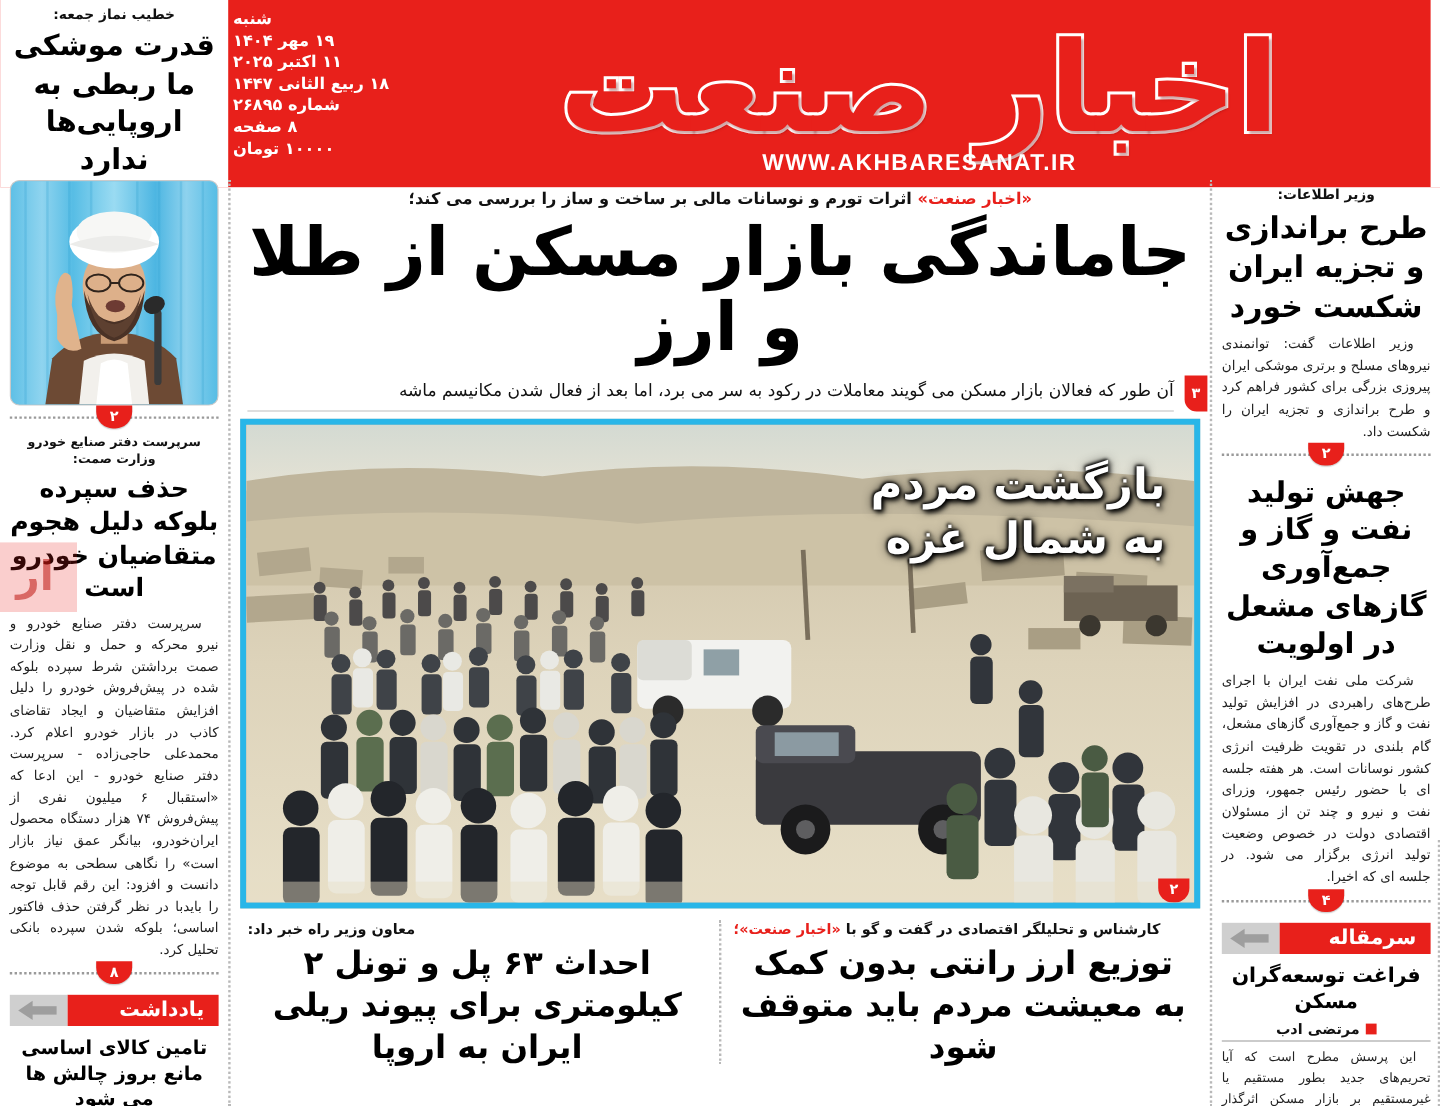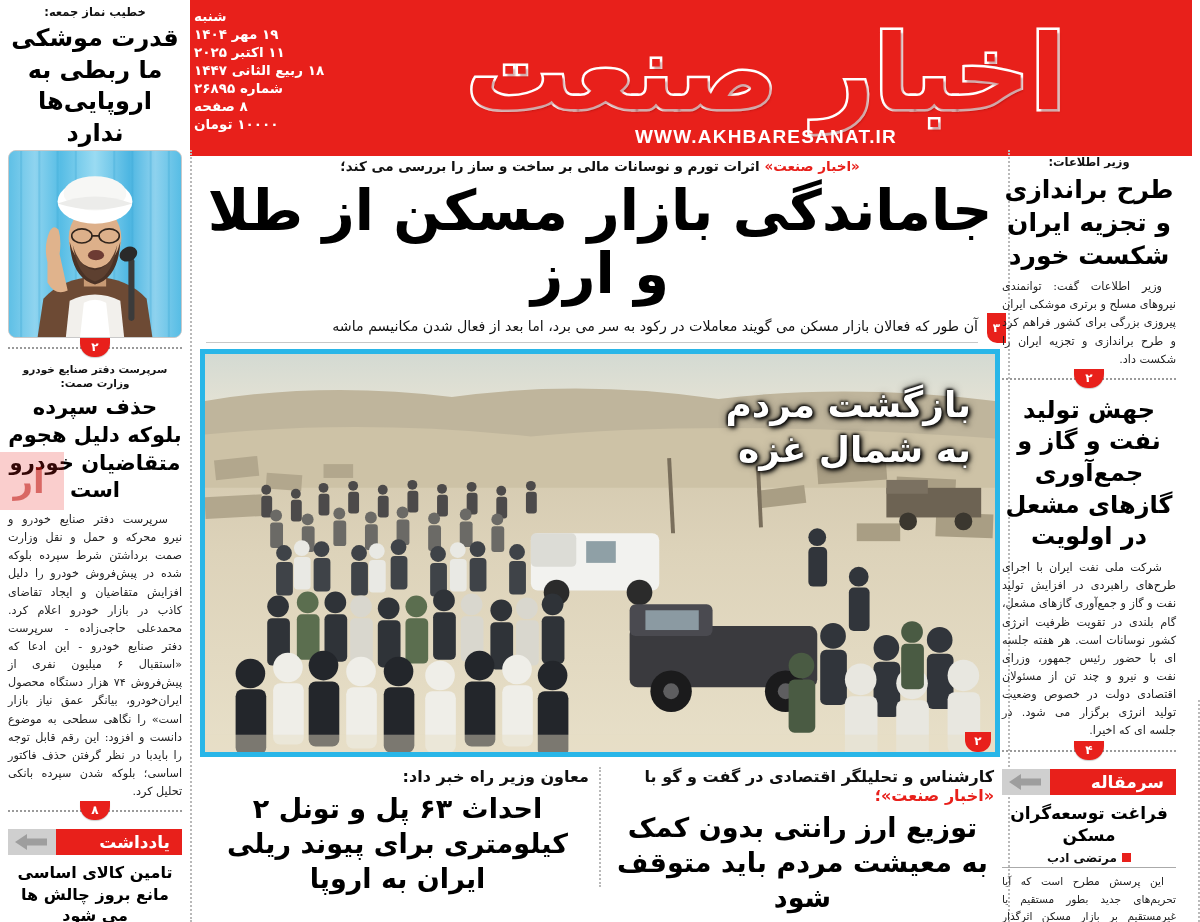--- a/index.html
+++ b/index.html
@@ -48,21 +48,21 @@
     font-family: "Liberation Sans", sans-serif;
   }
 
   
   .col-left {
     position: absolute; top: 0; left: 0; width: 190px; height: 922px;
     padding: 4px 8px 0 8px;
     border-left: 0;
   }
   .col-right {
-    position: absolute; top: 148px; right: 16px; width: 190px; height: 774px;
+    position: absolute; top: 148px; right: 0; width: 190px; height: 774px;
     padding: 6px 8px 0 8px;
   }
   .center {
     position: absolute; top: 148px; right: 190px; left: 190px; bottom: 0;
     padding: 6px 6px 0 6px;
   }
 
   .vline-left {
     position: absolute; top: 150px; left: 190px; width: 1px; height: 772px;
     border-left: 2px dotted #b9b9b9;
@@ -178,21 +178,21 @@
   .bottom-row {
     display: flex; flex-direction: row; margin-top: 10px; height: 120px;
   }
   .bcol { flex: 1; padding: 0 10px; position: relative; }
   .bcol + .bcol { border-right: 2px dotted #b9b9b9; }
   .bhead {
     font-size: 27px; font-weight: bold; text-align: center;
     line-height: 1.3; letter-spacing: -0.6px; color: #000;
   }
   .bkicker {
-    font-size: 16px; font-weight: bold; text-align: right; color:#111;
+    font-size: 12px; font-weight: bold; text-align: left; color:#111;
     margin-bottom: 5px;
   }
   .bkicker .red { color: #e8201b; }
 
   
   .edit-body {
     font-size: 10.6px; color: #222; text-align: justify; line-height: 1.68;
     margin-top: 5px; text-indent: 12px;
   }
   .edit-title {

